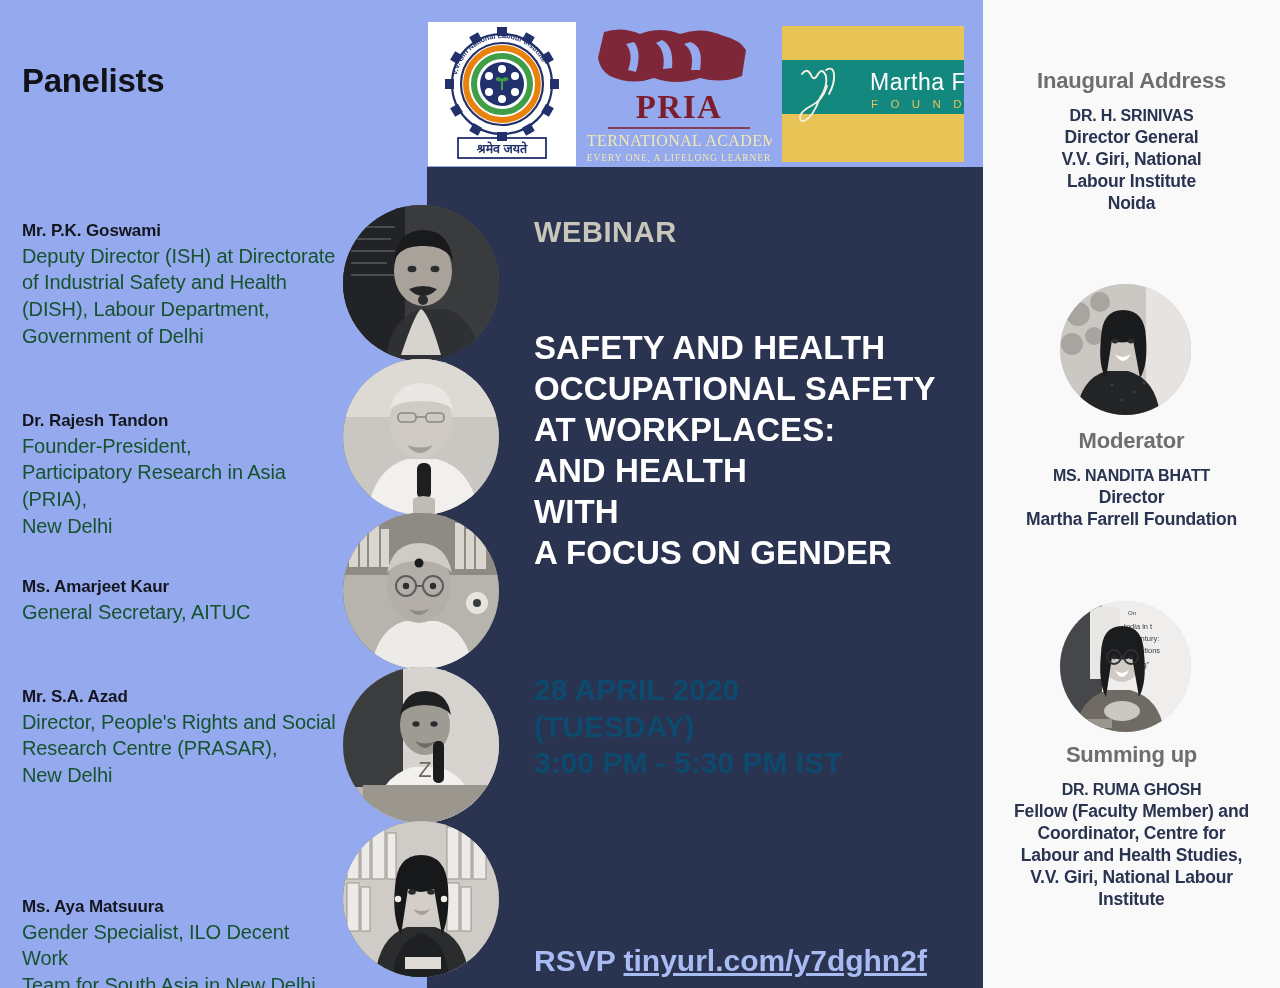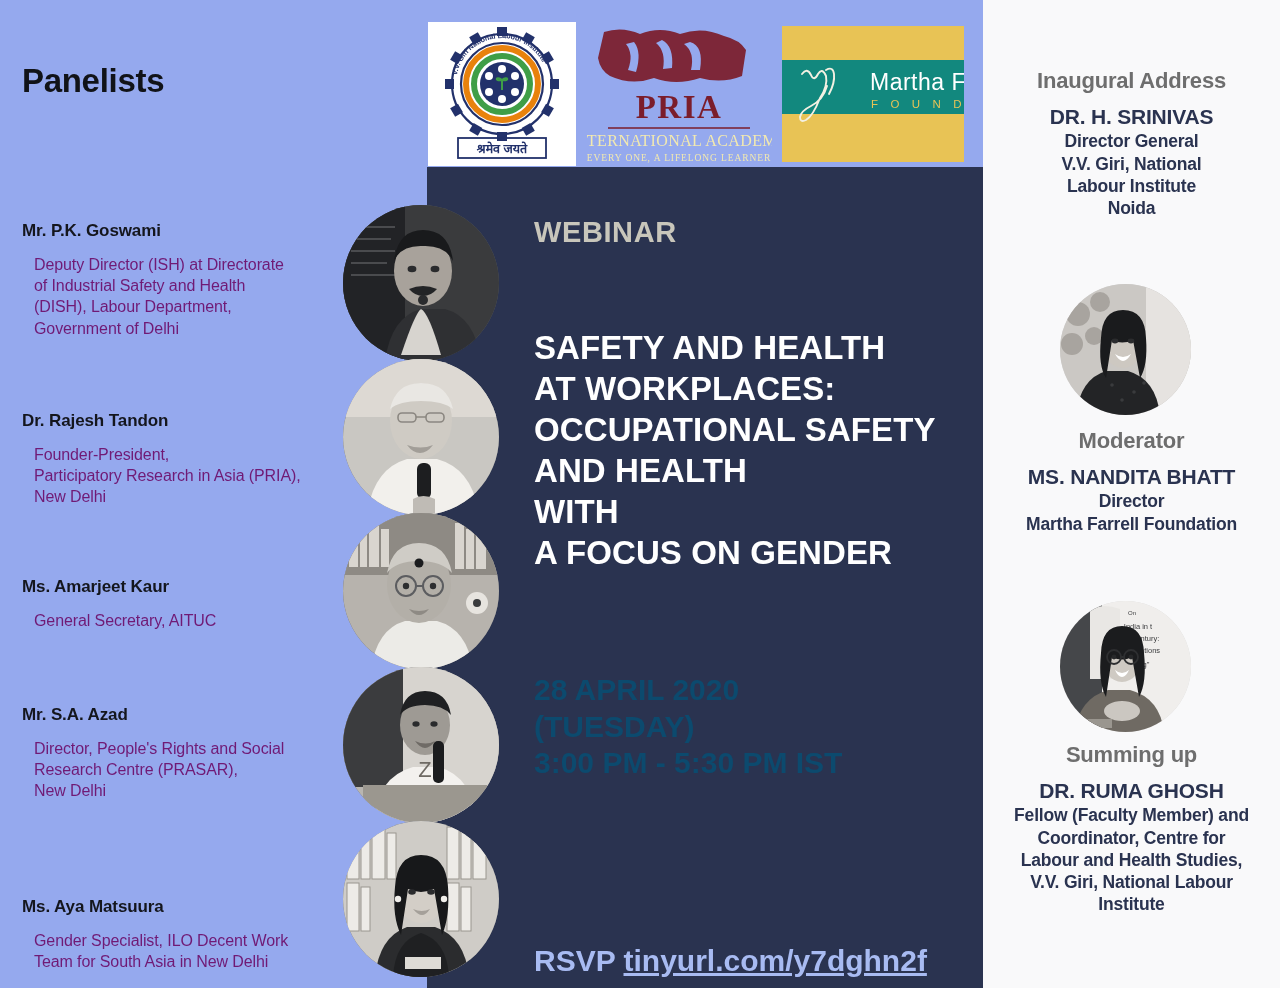--- a/index.html
+++ b/index.html
@@ -25,22 +25,22 @@
   .panelists-title{
     position:absolute;left:22px;top:62px;
     font-size:33px;font-weight:bold;color:#111318;letter-spacing:-0.3px;
   }
   .panelist{position:absolute;left:22px;width:318px;}
   .panelist .pname{
     font-size:17px;font-weight:bold;color:#14161d;
     line-height:1.28;margin:0 0 1px 0;letter-spacing:-0.1px;
   }
   .panelist .prole{
-    font-size:16px;font-weight:normal;color:#701a75;
-    line-height:1.33;margin:12px;letter-spacing:-0.1px;
+    font-size:20px;font-weight:normal;color:#14532d;
+    line-height:1.33;margin:0;letter-spacing:-0.1px;
   }
 
   
   .photo{
     position:absolute;left:343px;width:156px;height:156px;border-radius:50%;
     overflow:hidden;background:#5b6068;
   }
   .photo svg{display:block;width:100%;height:100%;}
 
   
@@ -67,21 +67,21 @@
   
   .right-sec{position:absolute;left:995px;width:273px;text-align:center;}
   .right-label{
     font-size:22px;font-weight:bold;color:#6e6e6e;letter-spacing:-0.2px;
     margin:0 0 10px 0;
   }
   .right-body{
     font-size:17.5px;font-weight:bold;color:#2a3350;line-height:1.26;
     letter-spacing:-0.2px;
   }
-  .right-body .nm{font-size:21px;margin-top:44px;}
+  .right-body .nm{font-size:16px;margin-top:44px;}
   .rphoto{
     position:absolute;left:1060px;width:131px;height:131px;border-radius:50%;
     overflow:hidden;background:#d9d9d9;
   }
   .rphoto svg{display:block;width:100%;height:100%;}
 
   
   .logo{position:absolute;}
   .logo-vvgnli{left:428px;top:22px;width:148px;height:144px;background:#ffffff;}
   .logo-pria{left:586px;top:22px;width:186px;height:144px;background:#a21caf;}
@@ -224,21 +224,21 @@
     </p>
   </div>
 
   <div class="panelist" style="top:576px">
     <p class="pname">Ms. Amarjeet Kaur</p>
     <p class="prole">
       <span>General Secretary, AITUC</span>
     </p>
   </div>
 
-  <div class="panelist" style="top:704px">
+  <div class="panelist" style="top:686px">
     <p class="pname">Mr. S.A. Azad</p>
     <p class="prole">
       <span>Director, People's Rights and Social</span><br>
       <span>Research Centre (PRASAR),</span><br>
       <span>New Delhi</span>
     </p>
   </div>
 
   <div class="panelist" style="top:896px">
     <p class="pname">Ms. Aya Matsuura</p>
@@ -359,22 +359,22 @@
       <circle cx="55" cy="78" r="3.2" fill="#f0eeea"></circle>
       <circle cx="101" cy="78" r="3.2" fill="#f0eeea"></circle>
       <rect x="62" y="136" width="36" height="12" fill="#dedbd6"></rect>
     </svg>
   </div>
 
   <div class="webinar-kicker">WEBINAR</div>
 
   <div class="main-title">
     <div>SAFETY AND HEALTH</div>
+    <div>OCCUPATIONAL SAFETY</div>
     <div>AT WORKPLACES:</div>
-    <div>OCCUPATIONAL SAFETY</div>
     <div>AND HEALTH</div>
     <div>WITH</div>
     <div>A FOCUS ON GENDER</div>
   </div>
 
   <div class="event-when">
     <div>28 APRIL 2020</div>
     <div>(TUESDAY)</div>
     <div>3:00 PM - 5:30 PM  IST</div>
   </div>

